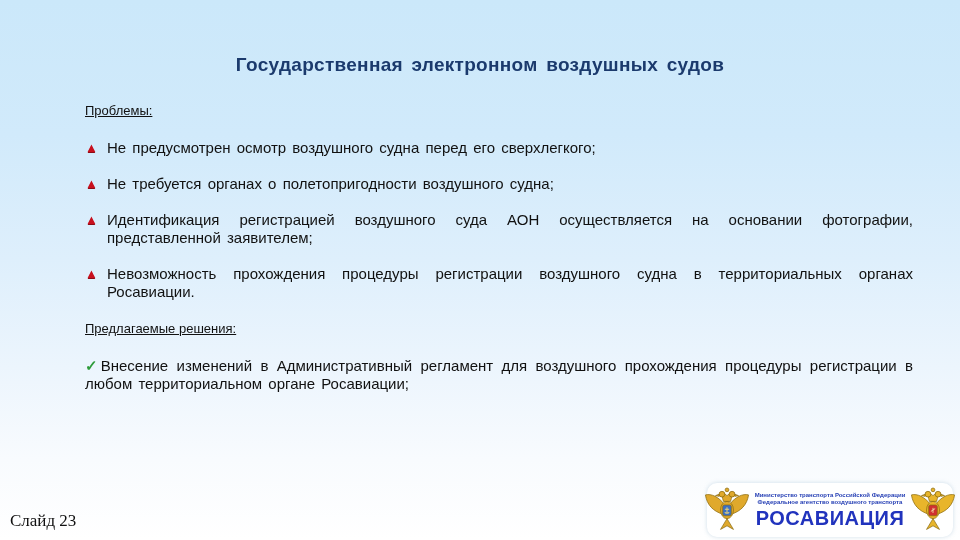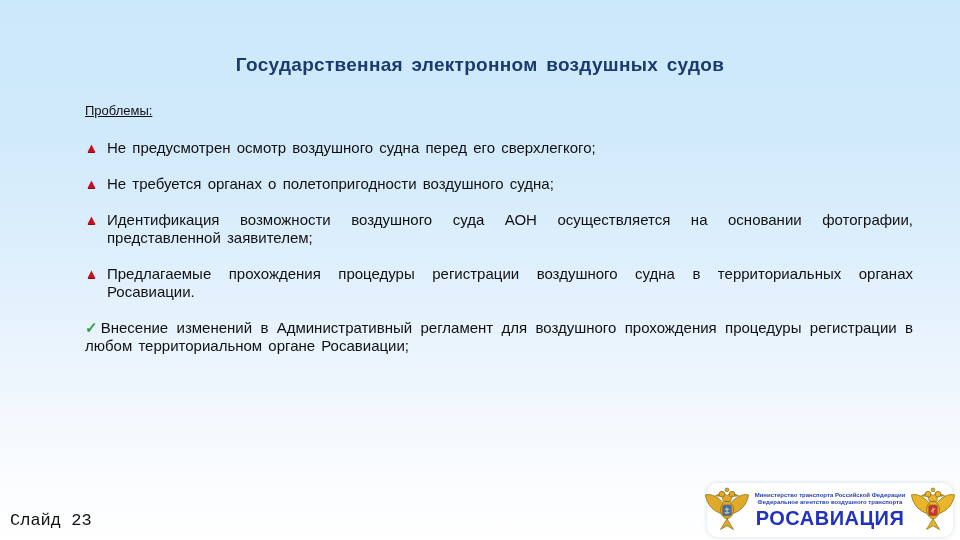--- a/index.html
+++ b/index.html
@@ -77,21 +77,21 @@
   .check {
     color: #2e9b3a;
     font-weight: bold;
     padding-right: 1px;
   }
 
   .slide-number {
     position: absolute;
     left: 10px;
     top: 511px;
-    font-family: Liberation Mono, monospace;
+    font-family: Liberation Serif, serif;
     font-size: 17px;
     color: #111111;
   }
 
   .logo-panel {
     position: absolute;
     right: 7px;
     bottom: 3px;
     width: 246px;
     height: 54px;
@@ -138,28 +138,31 @@
       <p class="ptext">Не предусмотрен осмотр воздушного судна перед его сверхлегкого;</p>
     </div>
 
     <div class="problem">
       <span class="tri">▲</span>
       <p class="ptext">Не требуется органах о полетопригодности воздушного судна;</p>
     </div>
 
     <div class="problem">
       <span class="tri">▲</span>
-      <p class="ptext">Идентификация возможности воздушного суда АОН осуществляется на основании фотографии, представленной заявителем;</p>
-    </div>
-
-    <div class="problem">
-      <span class="tri">▲</span>
-      <p class="ptext">Предлагаемые прохождения процедуры регистрации воздушного судна в территориальных органах Росавиации.</p>
-    </div>
-
+      <p class="ptext">Идентификация регистрацией воздушного суда АОН осуществляется на основании фотографии, представленной заявителем;</p>
+    </div>
+
+    <div class="problem">
+      <span class="tri">▲</span>
+      <p class="ptext">Невозможность прохождения процедуры регистрации воздушного судна в территориальных органах Росавиации.</p>
+    </div>
+
+    <div class="solutions-heading-wrap">
+      <span class="section-heading">Предлагаемые решения:</span>
+    </div>
 
     <p class="solution"><span class="check">✓</span><span>Внесение изменений в Административный регламент для воздушного прохождения процедуры регистрации в любом территориальном органе Росавиации;</span></p>
 
 
   </div>
 
   <div class="slide-number">Слайд 23</div>
 
   <div class="logo-panel">
     <svg class="emblem" viewBox="0 0 64 64" aria-hidden="true">

